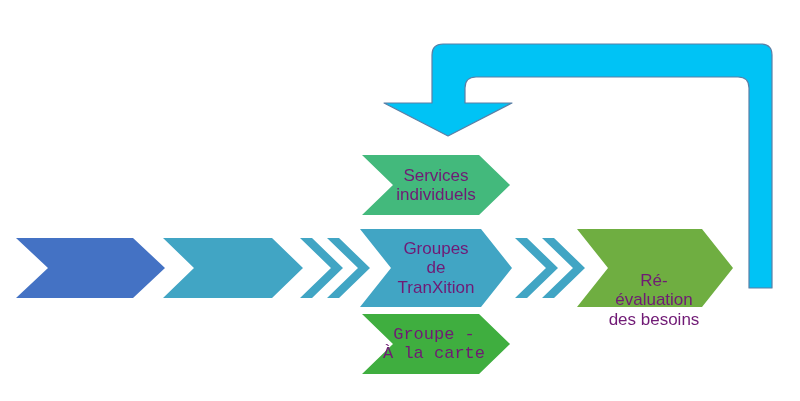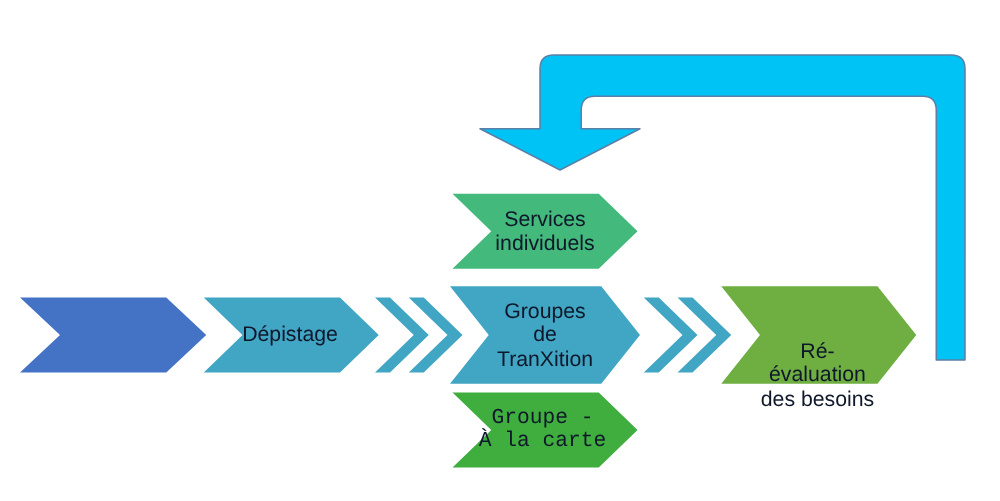--- a/index.html
+++ b/index.html
@@ -23,21 +23,21 @@
     top: 0;
     width: 800px;
     height: 401px;
   }
   .node-label {
     position: absolute;
     display: flex;
     align-items: center;
     justify-content: center;
     text-align: center;
-    color: #0f172a;
+    color: #701a75;
     line-height: 1.12;
     white-space: pre-line;
     pointer-events: none;
     -webkit-font-smoothing: antialiased;
   }
   .lbl-admission   { left: 26px;  top: 238px; width: 126px; height: 60px; font-size: 17px; }
   .lbl-depistage   { left: 173px; top: 238px; width: 118px; height: 60px; font-size: 17px; }
   .lbl-services    { left: 372px; top: 155px; width: 128px; height: 60px; font-size: 17px; }
   .lbl-groupes     { left: 372px; top: 229px; width: 128px; height: 78px; font-size: 17px; }
   .lbl-carte       { left: 370px; top: 314px; width: 128px; height: 60px; font-size: 17px; font-family: Liberation Mono, monospace; }
@@ -103,21 +103,20 @@
       <path d="M 362,155 L 479,155 L 510,185 L 479,215 L 362,215 L 393,185 Z" fill="#43B97C"></path>
     </g>
 
     <g>
       <path d="M 362,314 L 479,314 L 510,344 L 479,374 L 362,374 L 393,344 Z" fill="#3FAE3F"></path>
     </g>
 
   </svg>
 
 
-  <div class="node-label lbl-depistage">Dépistage</div>
 
   <div class="node-label lbl-services">Services
 individuels</div>
 
   <div class="node-label lbl-groupes">Groupes
 de
 TranXition</div>
 
   <div class="node-label lbl-carte">Groupe -
 À la carte</div>

